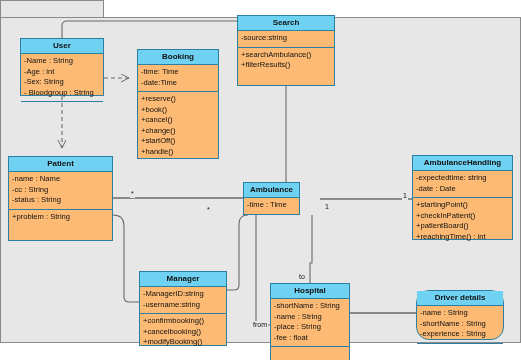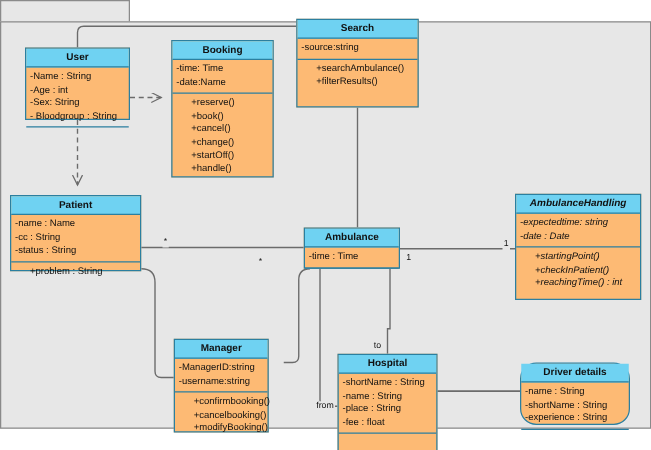--- a/index.html
+++ b/index.html
@@ -54,21 +54,21 @@
     color: #111;
     padding: 2px 1px 2px 1px;
     border-bottom: 1px solid #2b7fa0;
     line-height: 10px;
     background: #6FD2F2;
   }
   .cls .compart {
     padding: 2px 3px 3px 3px;
     border-bottom: 1px solid #2b7fa0;
   }
-  .cls .compart:last-child { border-bottom: none; margin-left: 12px; }
+  .cls .compart:last-child { border-bottom: none; }
   .cls .compart.empty { min-height: 18px; }
   .cls .row {
     font-size: 7.6px;
     color: #111;
     line-height: 10.5px;
     white-space: nowrap;
   }
   .edge-label {
     position: absolute;
     font-size: 7px;
@@ -139,66 +139,67 @@
       <div class="cls" style="left: 237px; top: 15px; width: 98px; height: 71px;">
         <div class="title">Search</div>
         <div class="compart">
           <div class="row">-source:string</div>
         </div>
         <div class="compart">
           <div class="row">+searchAmbulance()</div>
           <div class="row">+filterResults()</div>
         </div>
       </div>
-      <div class="cls" style="left: 137px; top: 32px; width: 82px; height: 110px;">
+      <div class="cls" style="left: 137px; top: 49px; width: 82px; height: 110px;">
         <div class="title">Booking</div>
         <div class="compart">
           <div class="row">-time: Time</div>
-          <div class="row">-date:Name</div>
+          <div class="row">-date:Time</div>
         </div>
         <div class="compart">
           <div class="row">+reserve()</div>
           <div class="row">+book()</div>
           <div class="row">+cancel()</div>
           <div class="row">+change()</div>
           <div class="row">+startOff()</div>
           <div class="row">+handle()</div>
         </div>
       </div>
-      <div class="cls" style="left: 8px; top: 156px; width: 105px; height: 61px;">
+      <div class="cls" style="left: 8px; top: 156px; width: 105px; height: 85px;">
         <div class="title">Patient</div>
         <div class="compart">
           <div class="row">-name : Name</div>
           <div class="row">-cc : String</div>
           <div class="row">-status : String</div>
         </div>
         <div class="compart">
           <div class="row">+problem : String</div>
         </div>
       </div>
-      <div class="cls" style="left: 243px; top: 182px; width: 77px; height: 33px;">
+      <div class="cls" style="left: 243px; top: 182px; width: 57px; height: 33px;">
         <div class="title">Ambulance</div>
         <div class="compart">
           <div class="row">-time : Time</div>
         </div>
         <div class="compart empty"></div>
       </div>
-      <div class="cls" style="left: 412px; top: 155px; width: 101px; height: 85px; font-style: italic;">
+      <div class="cls" style="left: 412px; top: 155px; width: 101px; height: 85px;">
         <div class="title">AmbulanceHandling</div>
         <div class="compart">
           <div class="row">-expectedtime: string</div>
           <div class="row">-date : Date</div>
         </div>
         <div class="compart">
           <div class="row">+startingPoint()</div>
           <div class="row">+checkInPatient()</div>
+          <div class="row">+patientBoard()</div>
           <div class="row">+reachingTime() : int</div>
         </div>
       </div>
-      <div class="cls" style="left: 139px; top: 271px; width: 76px; height: 75px;">
+      <div class="cls" style="left: 139px; top: 271px; width: 88px; height: 75px;">
         <div class="title">Manager</div>
         <div class="compart">
           <div class="row">-ManagerID:string</div>
           <div class="row">-username:string</div>
         </div>
         <div class="compart">
           <div class="row">+confirmbooking()</div>
           <div class="row">+cancelbooking()</div>
           <div class="row">+modifyBooking()</div>
         </div>

